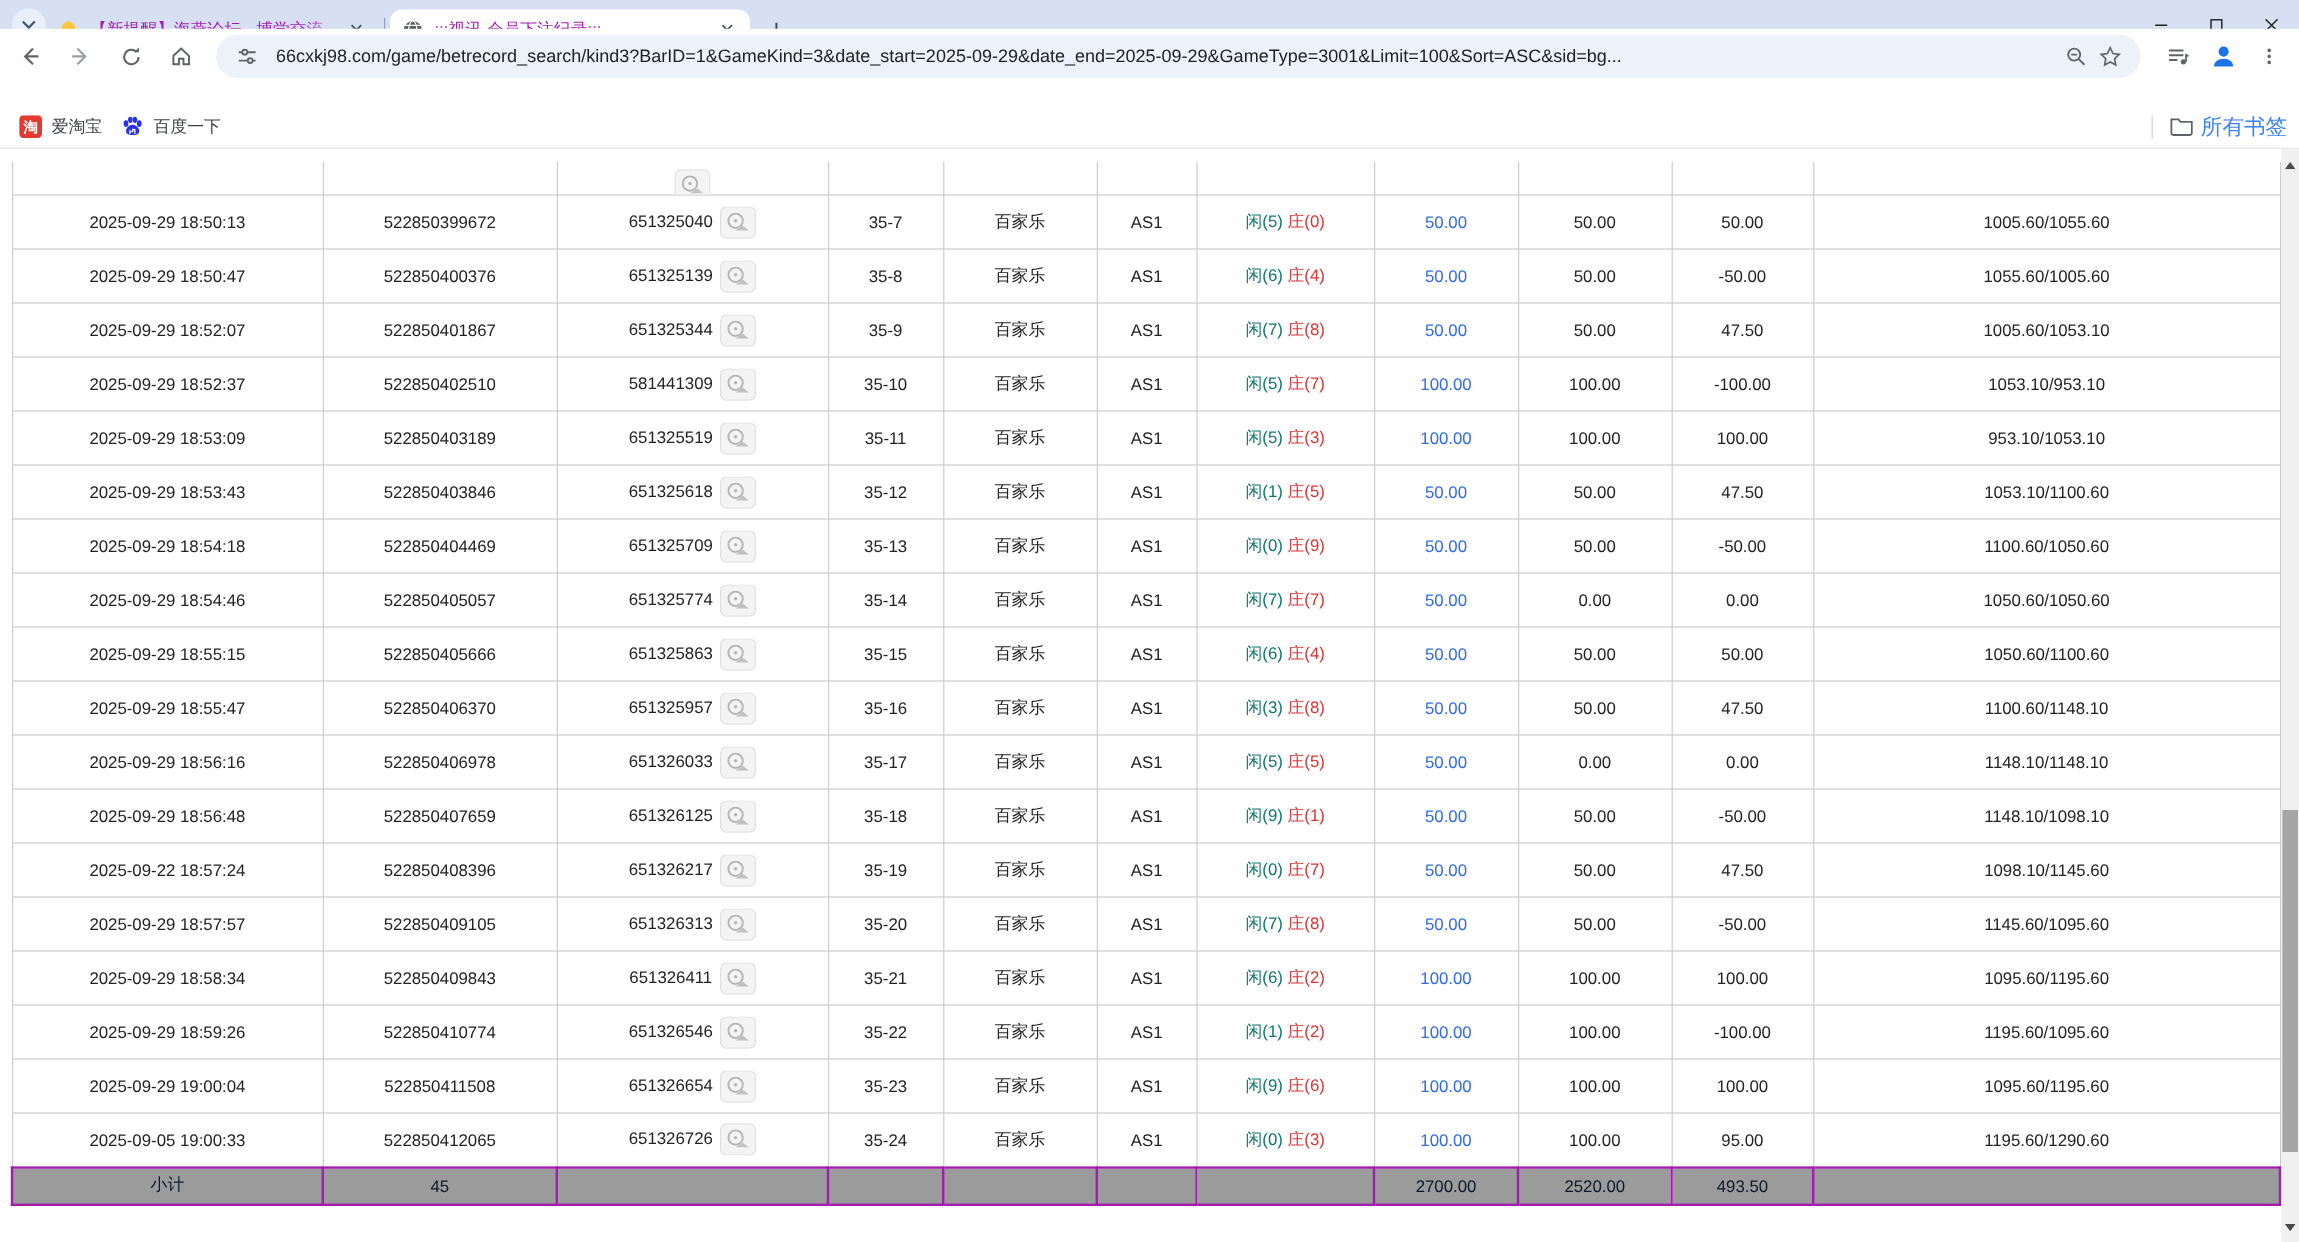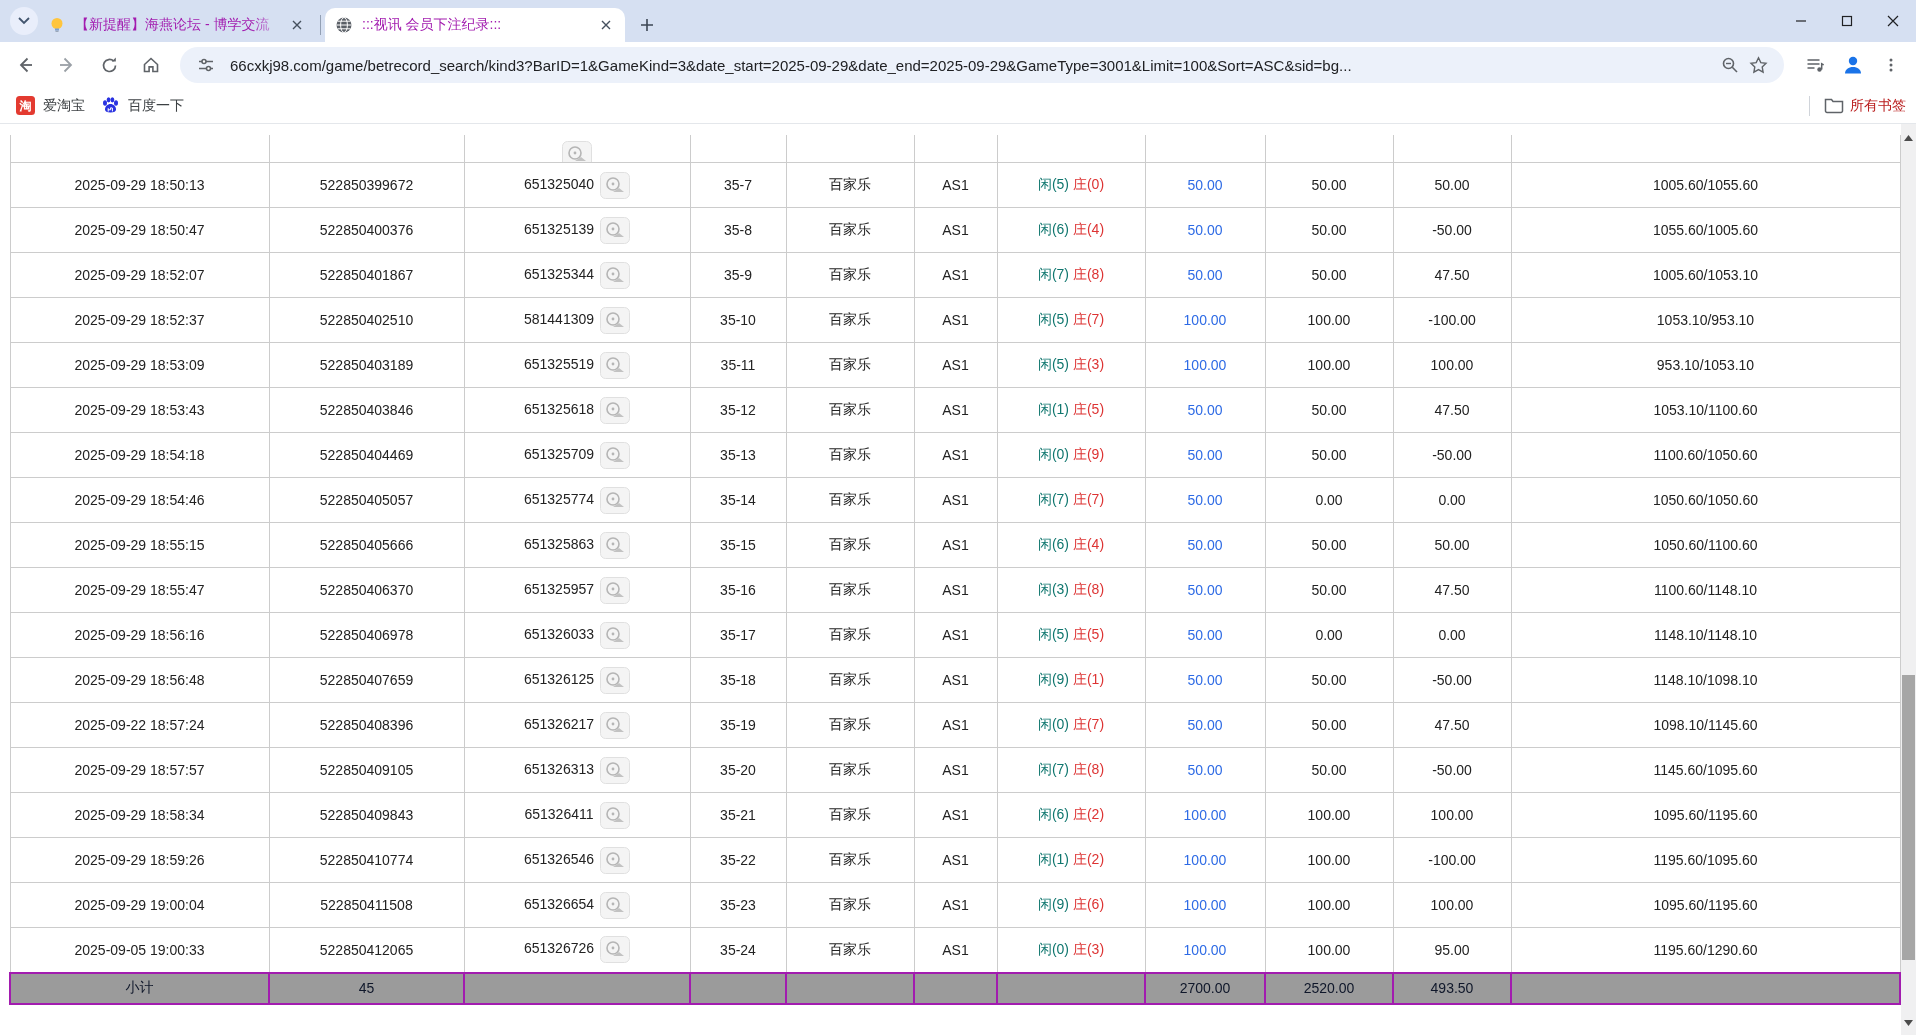--- a/index.html
+++ b/index.html
@@ -13,21 +13,21 @@
   .tab .title { flex:1; white-space:nowrap; overflow:hidden; -webkit-mask-image:linear-gradient(to right,#000 82%,transparent); mask-image:linear-gradient(to right,#000 82%,transparent); }
   .tab.active { background:#fff; border-radius:10px 10px 0 0; width:300px; }
   .tab .fav { width:18px; height:18px; margin-right:9px; flex:0 0 18px; }
   .tab-close { width:18px; height:18px; border-radius:50%; display:flex; align-items:center; justify-content:center; cursor:pointer; flex:0 0 18px; }
   .tab-divider { width:1px; height:20px; background:#93a0b4; margin:8px 4px 0 4px; }
   .newtab-btn { width:28px; height:28px; margin:8px 0 0 8px; border-radius:50%; display:flex; align-items:center; justify-content:center; cursor:pointer; }
   .win-controls { position:absolute; right:0; top:0; height:42px; display:flex; align-items:center; }
   .win-btn { width:46px; height:42px; display:flex; align-items:center; justify-content:center; cursor:pointer; }
 
   
-  .toolbar { position:absolute; left:0; top:42px; width:1916px; height:46px; background:#fff; display:flex; align-items:center; }
+  .toolbar { position:absolute; left:0; top:24px; width:1916px; height:46px; background:#fff; display:flex; align-items:center; }
   .nav-icon { width:34px; height:34px; border-radius:50%; display:flex; align-items:center; justify-content:center; margin-left:8px; cursor:pointer; }
   .omnibox { height:36px; flex:1; margin:0 10px 0 12px; background:#ecf1fa; border-radius:18px; display:flex; align-items:center; padding:0 12px; }
   .omnibox .url { flex:1; font-size:15px; color:#202124; white-space:nowrap; overflow:hidden; margin-left:10px; }
   .omni-icon { width:28px; height:28px; display:flex; align-items:center; justify-content:center; cursor:pointer; flex:0 0 28px; }
   .right-icons { display:flex; align-items:center; margin-right:8px; }
   .right-icons .nav-icon { margin-left:4px; }
 
   
   .bookmarks { position:absolute; left:0; top:88px; width:1916px; height:36px; background:#fff; display:flex; align-items:center; border-bottom:1px solid #e4e7eb; }
   .bm-item { display:flex; align-items:center; margin-left:16px; font-size:14px; color:#3c4043; cursor:pointer; }
@@ -222,21 +222,21 @@
       </span>
       <span>百度一下</span>
     </div>
     <div class="bm-right">
       <span class="bm-vdiv"></span>
       <span class="bm-ico">
         <svg width="20" height="16" viewBox="0 0 20 16">
             <path d="M1.5 2.5h6l1.5 2h9.5v9.5a1.5 1.5 0 0 1-1.5 1.5H3a1.5 1.5 0 0 1-1.5-1.5z" fill="none" stroke="#5f6368" stroke-width="1.5" transform="translate(0,-1)"></path>
           </svg>
       </span>
-      <span style="font-size:14px;color:#b91c1c;margin-left:6px;">所有书签</span>
+      <span style="font-size:18px;color:#3b82f6;margin-left:6px;">所有书签</span>
     </div>
   </div>
 
   <div class="content">
     <table class="bet">
       <colgroup>
         <col style="width:259px">
           <col style="width:195px">
           <col style="width:226px">
           <col style="width:96px">

